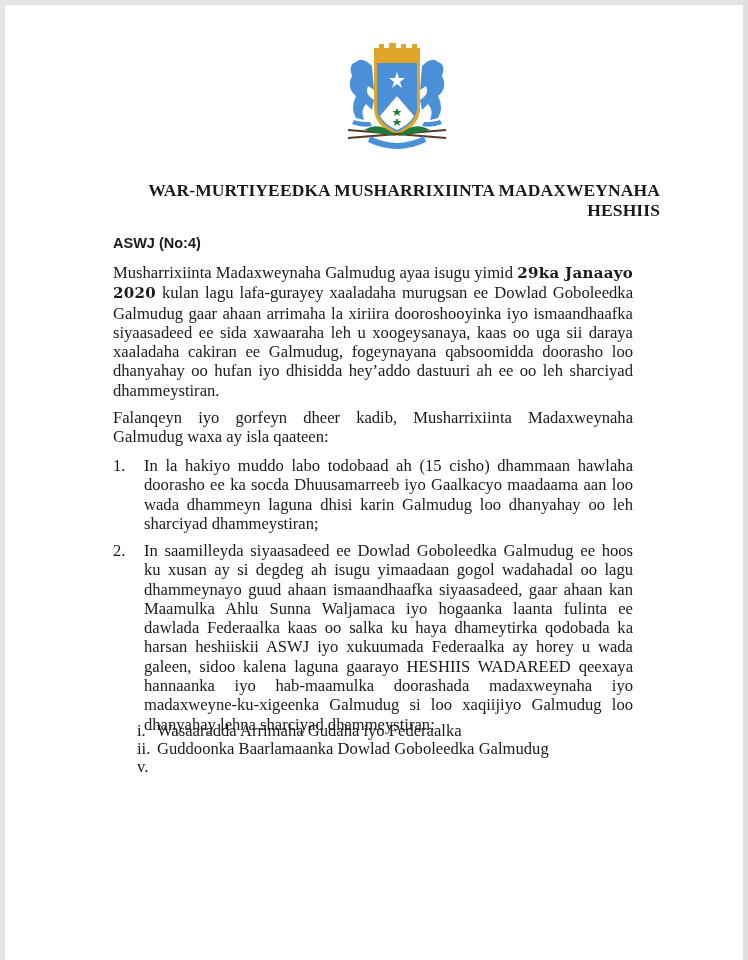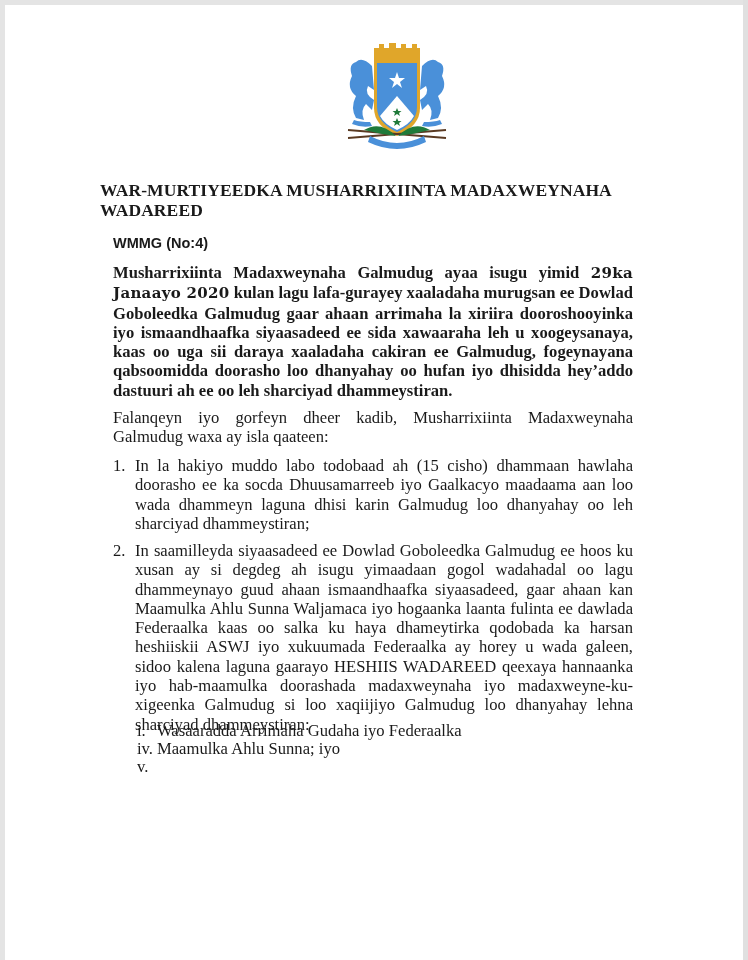--- a/index.html
+++ b/index.html
@@ -10,38 +10,38 @@
     color: #1a1a1a;
   }
   .page-border-left { position: absolute; left: 0; top: 0; width: 5px; height: 960px; background: #e4e4e4; }
   .page-border-top { position: absolute; left: 0; top: 0; width: 748px; height: 5px; background: #e4e4e4; }
   .page-border-right { position: absolute; right: 0; top: 0; width: 5px; height: 960px; background: #e0e0e0; }
 
   .emblem { position: absolute; left: 334px; top: 38px; width: 126px; height: 112px; }
 
   .title {
     position: absolute; left: 100px; top: 180px; width: 560px;
-    text-align: left; font-weight: bold; font-size: 17.5px; line-height: 20px;
+    text-align: right; font-weight: bold; font-size: 17.5px; line-height: 20px;
     letter-spacing: 0.1px;
   }
   .ref {
     position: absolute; left: 113px; top: 235px;
     font-family: "Liberation Sans", "DejaVu Sans", sans-serif;
     font-weight: bold; font-size: 14.5px;
   }
   .para {
     position: absolute; left: 113px; width: 520px;
     font-size: 16.6px; line-height: 19.3px; text-align: justify;
   }
   .para b { font-family: "DejaVu Serif", serif; font-size: 15px; letter-spacing: 0.3px; }
-  .p1 { top: 263px; font-weight: bold; }
+  .p1 { top: 263px; }
   .p2 { top: 408px; }
   .item { position: absolute; left: 113px; width: 520px; font-size: 16.6px; line-height: 19.3px; }
   .item .num { position: absolute; left: 0; top: 0; }
-  .item .txt { margin-left: 22px; text-align: justify; display: block; }
+  .item .txt { margin-left: 31px; text-align: justify; display: block; }
   .item1 { top: 456px; }
   .item2 { top: 541px; }
   .roman { position: absolute; left: 137px; top: 722px; font-size: 16.6px; line-height: 17.8px; }
   .roman .row { display: flex; }
   .roman .rnum { width: 20px; display: inline-block; }
 </style>
 </head>
 <body>
 
 <div class="page-border-top"></div>
@@ -75,24 +75,24 @@
 
     <path d="M30 92 Q46 82 62 98 Q46 96 30 92 Z" fill="#1f7a3a"></path>
     <path d="M96 92 Q80 82 64 98 Q80 96 96 92 Z" fill="#1f7a3a"></path>
 
     <path d="M36 98 Q63 112 90 98 L92 104 Q63 118 34 104 Z" fill="#4a90d9"></path>
   </svg>
 </div>
 
 <div class="title">
   <div>WAR-MURTIYEEDKA MUSHARRIXIINTA MADAXWEYNAHA</div>
-  <div>WADAREED</div>
+  <div>HESHIIS</div>
 </div>
 
-<div class="ref">WMMG (No:4)</div>
+<div class="ref">ASWJ (No:4)</div>
 
 <div class="para p1"><span>Musharrixiinta Madaxweynaha Galmudug ayaa isugu yimid </span><b>29ka Janaayo 2020</b><span> kulan lagu lafa-gurayey xaaladaha murugsan ee Dowlad Goboleedka Galmudug gaar ahaan arrimaha la xiriira dooroshooyinka iyo  ismaandhaafka siyaasadeed ee sida xawaaraha leh u xoogeysanaya, kaas oo uga sii daraya xaaladaha cakiran ee Galmudug, fogeynayana qabsoomidda doorasho loo dhanyahay oo hufan iyo dhisidda hey’addo dastuuri ah ee oo leh sharciyad dhammeystiran.</span></div>
 
 <div class="para p2">Falanqeyn iyo gorfeyn dheer kadib, Musharrixiinta Madaxweynaha Galmudug waxa ay isla qaateen:</div>
 
 <div class="item item1">
   <span class="num">1.</span>
   <span class="txt">In la hakiyo muddo labo todobaad ah (15 cisho) dhammaan hawlaha doorasho ee ka socda Dhuusamarreeb iyo Gaalkacyo maadaama aan loo wada dhammeyn laguna dhisi karin Galmudug loo dhanyahay oo leh sharciyad dhammeystiran;</span>
 </div>
 
@@ -100,19 +100,19 @@
   <span class="num">2.</span>
   <span class="txt">In saamilleyda siyaasadeed ee Dowlad Goboleedka Galmudug ee hoos ku xusan ay si degdeg ah isugu yimaadaan gogol wadahadal oo lagu dhammeynayo guud ahaan ismaandhaafka siyaasadeed, gaar ahaan kan Maamulka Ahlu Sunna Waljamaca iyo hogaanka laanta fulinta ee dawlada Federaalka kaas oo salka ku haya dhameytirka qodobada ka harsan heshiiskii ASWJ iyo xukuumada Federaalka ay horey u wada galeen, sidoo kalena laguna gaarayo HESHIIS WADAREED qeexaya hannaanka iyo hab-maamulka doorashada madaxweynaha iyo madaxweyne-ku-xigeenka Galmudug si loo xaqiijiyo Galmudug loo dhanyahay lehna sharciyad dhammeystiran:</span>
 </div>
 
 <div class="roman">
   <div class="row">
     <span class="rnum">i.</span>
     <span>Wasaaradda Arrimaha Gudaha iyo Federaalka</span>
   </div>
   <div class="row">
-    <span class="rnum">iv.</span>
-    <span>Maamulka Ahlu Sunna; iyo</span>
+    <span class="rnum">ii.</span>
+    <span>Guddoonka Baarlamaanka Dowlad Goboleedka Galmudug</span>
   </div>
   <div class="row">
     <span class="rnum">v.</span>
   </div>
 </div>
 
 </body></html>

